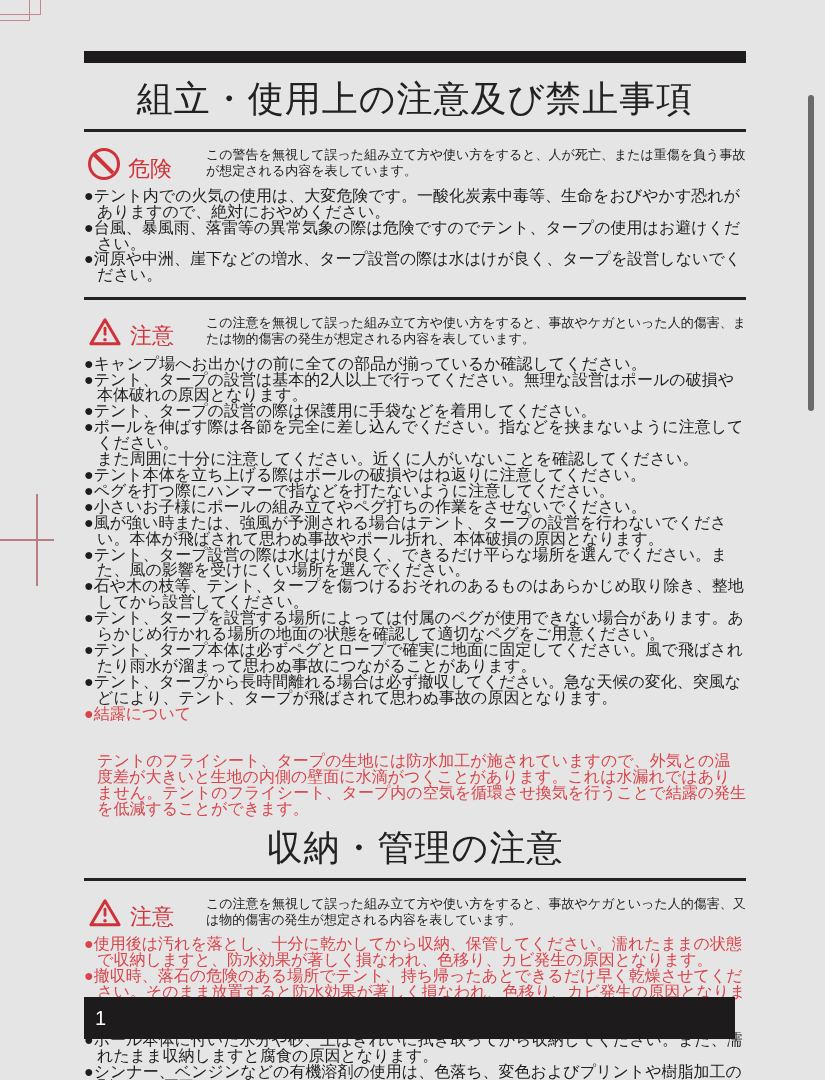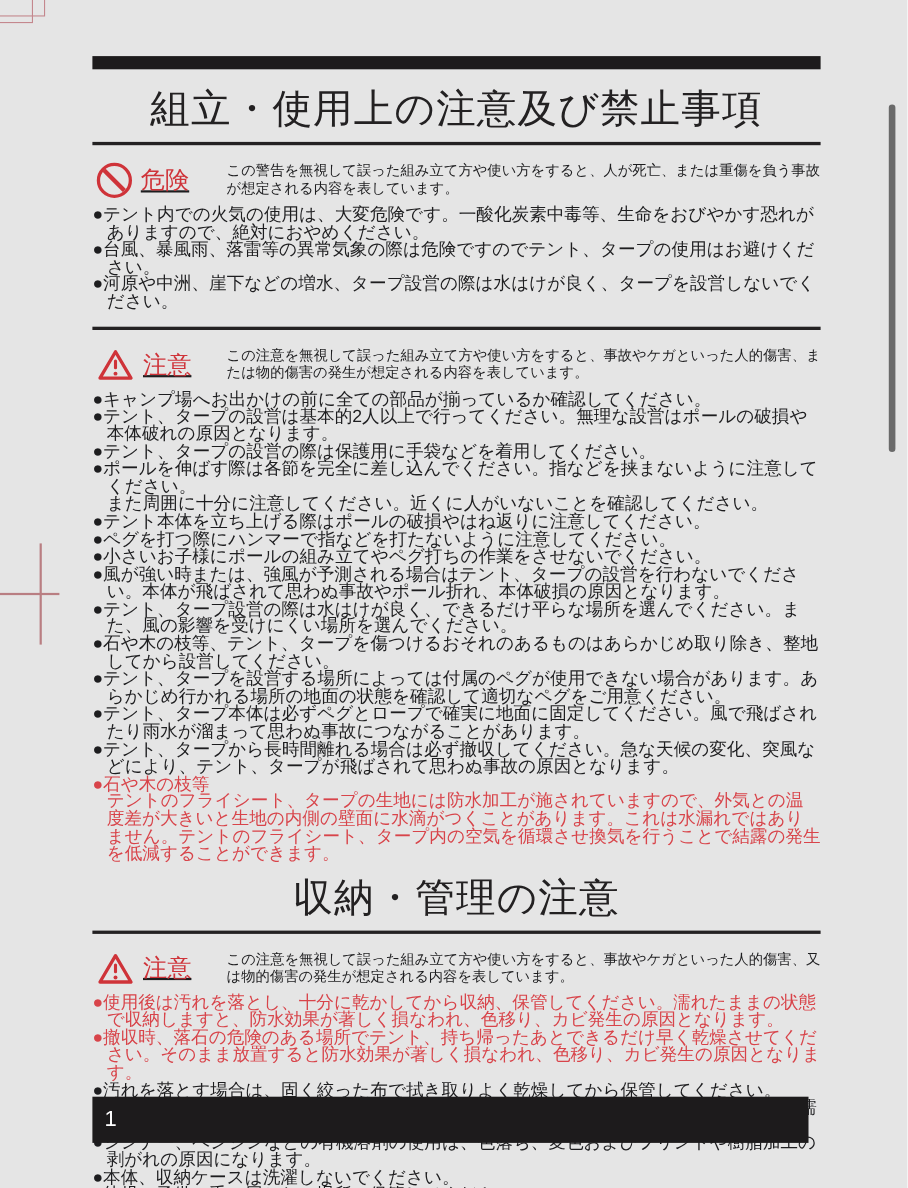--- a/index.html
+++ b/index.html
@@ -22,36 +22,36 @@
   .content{position:absolute;left:84px;top:0;width:662px;}
   .topbar{height:12px;background:#1d1b1c;margin-top:51px;}
   .doc-title{
     font-size:36px;font-weight:500;letter-spacing:1px;
     text-align:center;color:#232122;
     margin:13px 0 6px;line-height:1.3;
   }
   .rule{height:3px;background:#232122;}
   
   .warn-head{display:flex;align-items:flex-start;margin:13px 0 0;}
-  .warn-badge{width:118px;display:flex;align-items:center;gap:8px;padding:3px 0 0 4px;flex:none;text-decoration:underline;}
+  .warn-badge{width:118px;display:flex;align-items:flex-end;gap:8px;padding:3px 0 0 4px;flex:none;}
   .warn-label{color:#cf3339;font-size:22px;font-weight:500;line-height:1;}
   .warn-desc{flex:1;font-size:13px;line-height:16.2px;padding-top:2px;}
   
   .no-entry{width:26px;height:26px;border:3.5px solid #cf3339;border-radius:50%;position:relative;flex:none;}
   .no-entry::after{
     content:"";position:absolute;left:0px;top:11.5px;width:26px;height:3.5px;
     background:#cf3339;transform:rotate(45deg);transform-origin:center;
   }
   .tri-icon{flex:none;display:block;}
   
   .blist{font-size:16px;line-height:15.9px;margin-top:8px;}
   .blist .item{padding-left:13px;text-indent:-13px;}
   .blist .cont{padding-left:13px;text-indent:0;}
   .red{color:#d8444a;}
-  .note-body{padding-left:13px;text-indent:0;}
+  .note-body{padding-left:13px;text-indent:0;margin-top:32px;}
   .rule2{margin-top:14px;}
   .doc-title.second{margin-top:8px;}
   
   .footbar{
     position:absolute;left:84px;top:997px;width:651px;height:42px;
     background:#1d1b1c;color:#ffffff;
     display:flex;align-items:center;
     font-size:20px;padding-left:11px;box-sizing:border-box;
   }
 </style>
@@ -109,21 +109,21 @@
       <div class="cont">また周囲に十分に注意してください。近くに人がいないことを確認してください。</div>
       <div class="item">●テント本体を立ち上げる際はポールの破損やはね返りに注意してください。</div>
       <div class="item">●ペグを打つ際にハンマーで指などを打たないように注意してください。</div>
       <div class="item">●小さいお子様にポールの組み立てやペグ打ちの作業をさせないでください。</div>
       <div class="item">●風が強い時または、強風が予測される場合はテント、タープの設営を行わないでください。本体が飛ばされて思わぬ事故やポール折れ、本体破損の原因となります。</div>
       <div class="item">●テント、タープ設営の際は水はけが良く、できるだけ平らな場所を選んでください。また、風の影響を受けにくい場所を選んでください。</div>
       <div class="item">●石や木の枝等、テント、タープを傷つけるおそれのあるものはあらかじめ取り除き、整地してから設営してください。</div>
       <div class="item">●テント、タープを設営する場所によっては付属のペグが使用できない場合があります。あらかじめ行かれる場所の地面の状態を確認して適切なペグをご用意ください。</div>
       <div class="item">●テント、タープ本体は必ずペグとロープで確実に地面に固定してください。風で飛ばされたり雨水が溜まって思わぬ事故につながることがあります。</div>
       <div class="item">●テント、タープから長時間離れる場合は必ず撤収してください。急な天候の変化、突風などにより、テント、タープが飛ばされて思わぬ事故の原因となります。</div>
-      <div class="item red">●石や木の枝等</div>
+      <div class="item red">●結露について</div>
       <div class="note-body red">テントのフライシート、タープの生地には防水加工が施されていますので、外気との温度差が大きいと生地の内側の壁面に水滴がつくことがあります。これは水漏れではありません。テントのフライシート、タープ内の空気を循環させ換気を行うことで結露の発生を低減することができます。</div>
     </div>
 
     <div class="doc-title second">収納・管理の注意</div>
     <div class="rule"></div>
 
     <div class="warn-head">
       <div class="warn-badge">
         <svg class="tri-icon" width="34" height="31" viewBox="0 0 36 33">
           <path d="M18 4 L33 29.5 H3 Z" fill="none" stroke="#cf3339" stroke-width="3.2" stroke-linejoin="round"></path>

